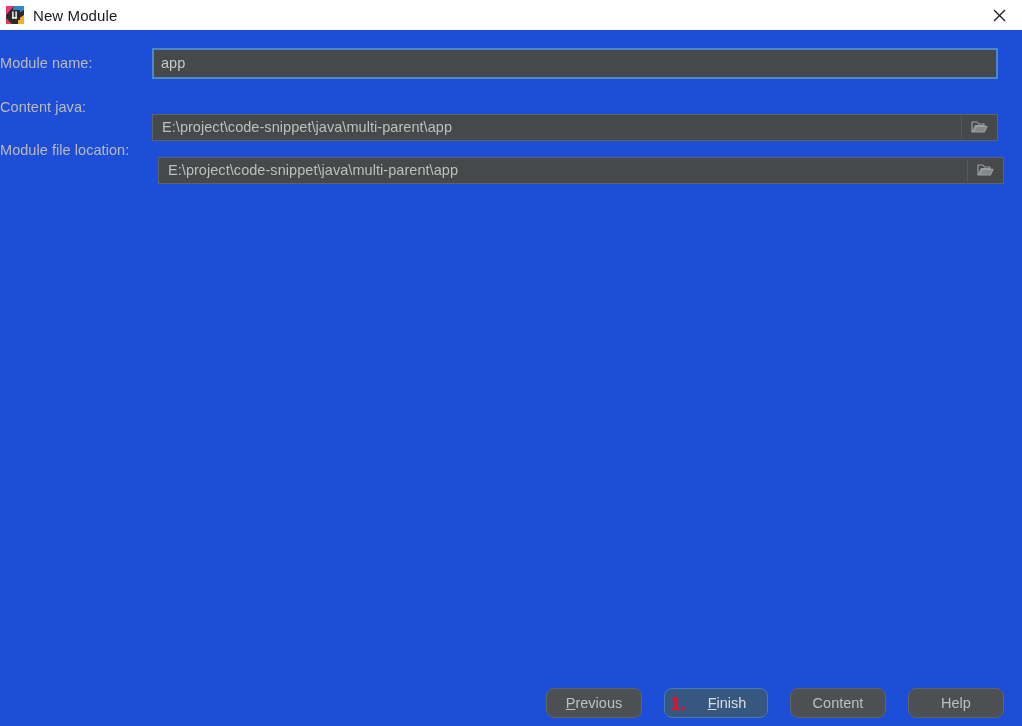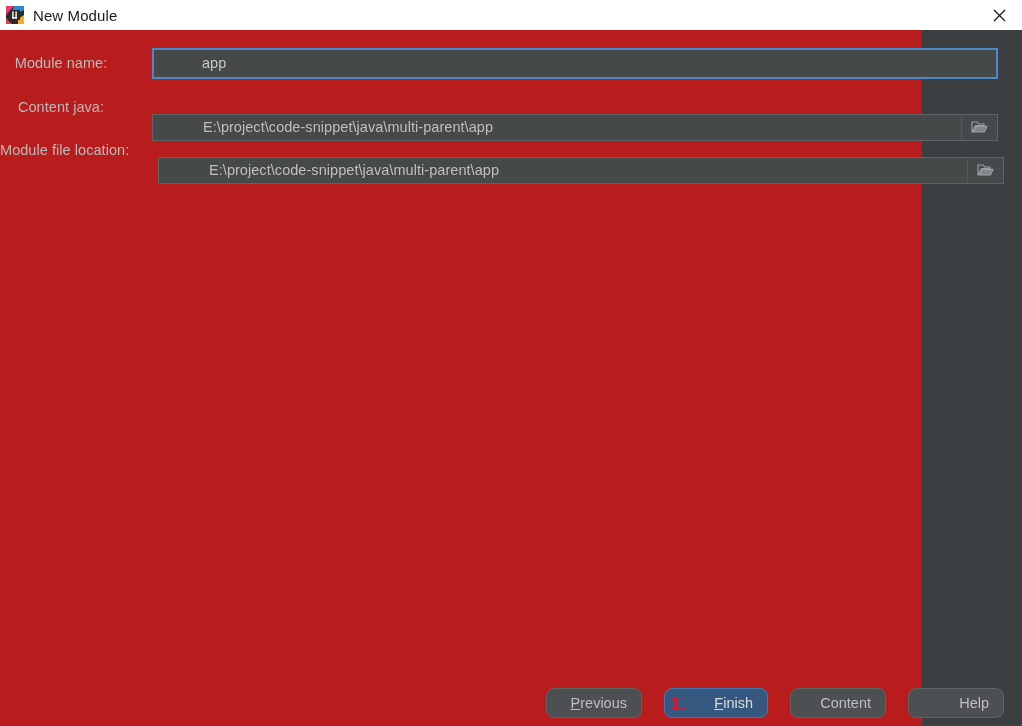--- a/index.html
+++ b/index.html
@@ -11,23 +11,23 @@
     height: 726px;
     background: #3c3f41;
     font-family: "Liberation Sans", sans-serif;
     overflow: hidden;
     -webkit-font-smoothing: antialiased;
   }
 
   
   .window {
     position: relative;
-    width: 922px;
+    width: 1022px;
     height: 726px;
-    background: #b91c1c;
+    background: #1d4ed8;
     box-sizing: border-box;
     text-decoration: underline;
   }
 
   
   .titlebar {
     position: absolute;
     left: 0; top: 0;
     width: 1022px;
     height: 30px;
@@ -77,37 +77,36 @@
     display: flex;
     align-items: center;
   }
   .row-1 { top: 17px; }
   .row-2 { top: 61px; }
   .row-3 { top: 104px; gap: 6px; }
 
   .row-label {
     width: 152px;
     flex: 0 0 152px;
-    text-align: center;
+    text-align: left;
     padding-right: 30px;
     box-sizing: border-box;
     font-size: 14.5px;
     color: #bbbbbb;
     white-space: nowrap;
     letter-spacing: .05px;
   }
 
   .field {
     position: relative;
     box-sizing: border-box;
     height: 31px;
     display: flex;
     align-items: center;
     background: #45494a;
-    padding-left: 41px;
   }
   .field-text {
     font-size: 14.5px;
     color: #bfbfbf;
     padding-left: 9px;
     white-space: nowrap;
     letter-spacing: .05px;
   }
 
   
@@ -165,21 +164,21 @@
     min-width: 96px;
     margin-left: 22px;
     border: 1px solid #5e6364;
     border-radius: 8px;
     background: #4c5052;
     color: #bfbfbf;
     font-size: 14.5px;
     font-family: "Liberation Sans", sans-serif;
     display: flex;
     align-items: center;
-    justify-content: flex-end;
+    justify-content: center;
     box-sizing: border-box;
     padding: 0 14px;
     white-space: nowrap;
   }
   .btn-default {
     background: #365880;
     border: 1px solid #4a7aad;
     color: #dcdcdc;
     min-width: 104px;
   }

